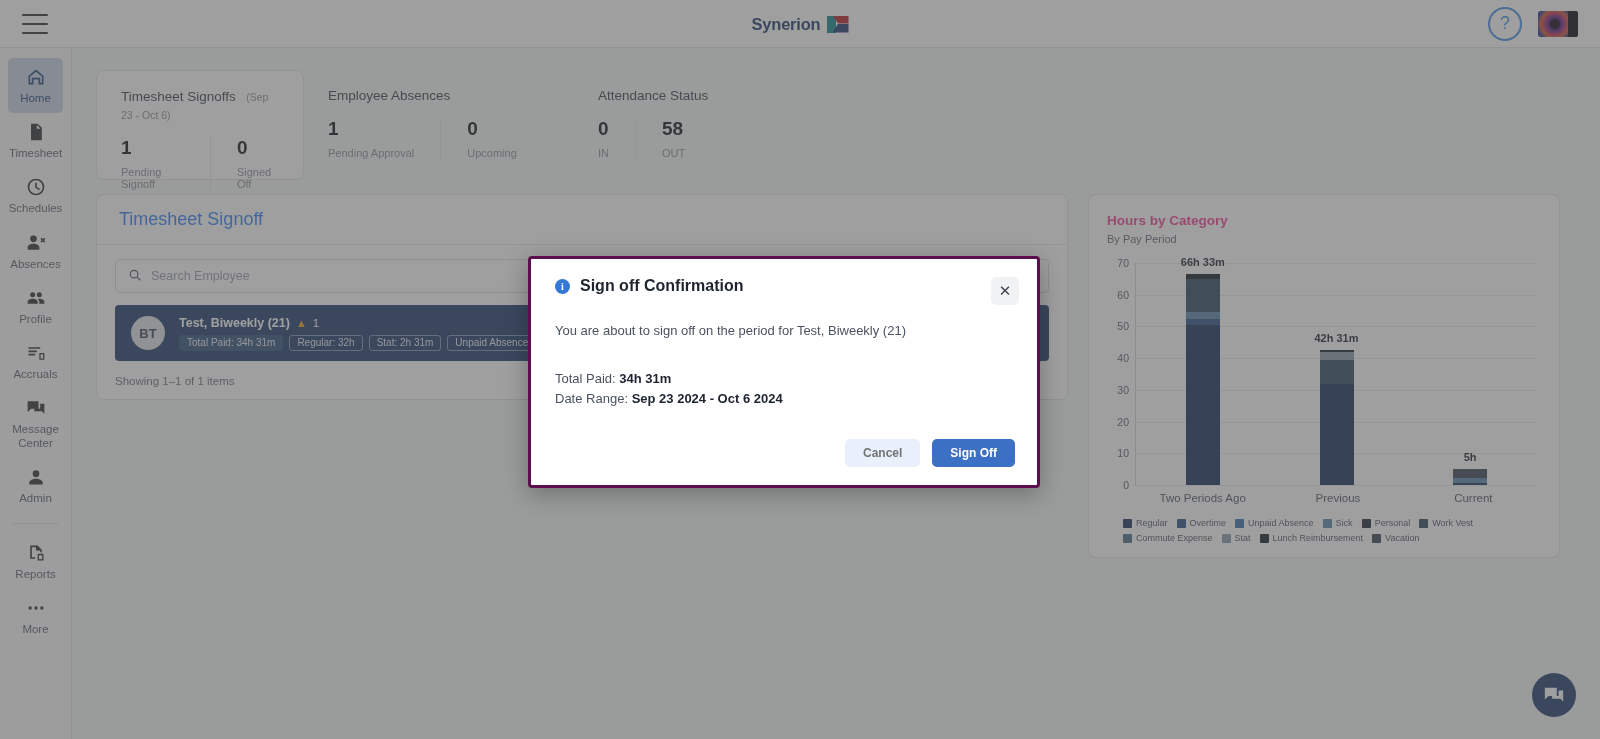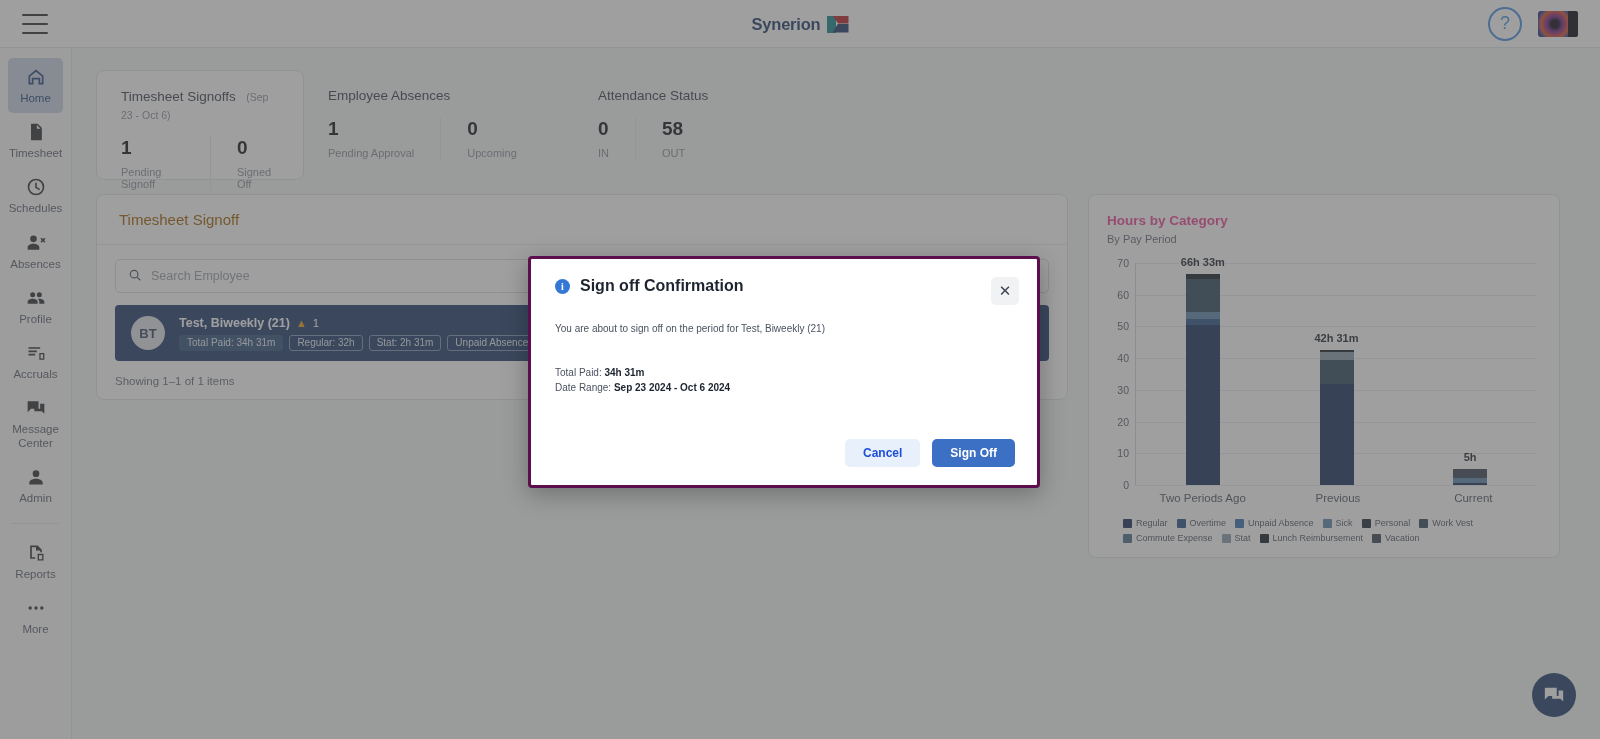--- a/index.html
+++ b/index.html
@@ -89,21 +89,21 @@
   .panels { display:flex; gap:20px; margin-top:14px; align-items:flex-start; }
 
   .panel {
     background:#fff; border:1px solid #dfe2e6; border-radius:8px;
   }
   .signoff-panel { width:972px; }
   .panel-head {
     height:50px; display:flex; align-items:center; padding:0 22px;
     border-bottom:1px solid #e9ebee;
   }
-  .panel-title { font-size:15px; color:#a16207; font-weight:500; }
+  .panel-title { font-size:18px; color:#3b82f6; font-weight:500; }
   .head-right { margin-left:auto; display:flex; align-items:center; gap:22px; }
   .date-sel { font-size:12px; color:#3f4754; display:flex; align-items:center; gap:8px; cursor:pointer; }
   .caret { width:0;height:0;border-left:4px solid transparent;border-right:4px solid transparent;border-top:5px solid #4a5464; }
   .toggle-wrap { display:flex; align-items:center; gap:9px; font-size:12px; color:#3f4754; cursor:pointer; }
   .toggle { width:24px; height:13px; border-radius:7px; background:#d7dadf; position:relative; }
   .toggle::after { content:""; position:absolute; left:1.5px; top:1.5px; width:10px; height:10px; border-radius:50%; background:#fff; }
 
   .panel-body { padding:14px 18px 12px 18px; }
   .search-box {
     height:34px; border:1px solid #d8dbe0; border-radius:5px; display:flex; align-items:center;
@@ -170,27 +170,27 @@
   .modal-title { display:flex; align-items:center; gap:10px; font-size:16px; font-weight:bold; color:#1d2430; }
   .info-dot {
     width:15px;height:15px;border-radius:50%;background:#3577d4;color:#fff;
     font-size:10px;font-weight:bold;display:flex;align-items:center;justify-content:center;
     font-family:"Liberation Serif", serif;
   }
   .modal-close {
     margin-left:auto; width:28px; height:28px; border-radius:5px; background:#f1f2f4;
     display:flex; align-items:center; justify-content:center; color:#3d4450; font-size:15px; cursor:pointer;
   }
-  .modal-body { padding:16px 24px 0 24px; font-size:10px; color:#4a5260; line-height:1.55; }
+  .modal-body { padding:16px 24px 0 24px; font-size:13px; color:#4a5260; line-height:1.55; }
   .modal-detail { margin-top:28px; }
   .modal-detail b { color:#1d2430; }
   .modal-foot { margin-top:auto; padding:0 22px 18px 22px; display:flex; justify-content:flex-end; gap:12px; }
   .btn { height:28px; padding:0 18px; border-radius:5px; font-size:12px; font-weight:bold;
          display:flex; align-items:center; justify-content:center; cursor:pointer; border:none; }
-  .btn-cancel { background:#e7f0fb; color:#1d4ed8; }
+  .btn-cancel { background:#e7f0fb; color:#737373; }
   .btn-primary { background:#3b70c4; color:#fff; }
 </style>
 </head>
 <body>
 
 <div class="topbar">
   <div class="hamburger">
     <span></span>
       <span></span>
       <span></span>

